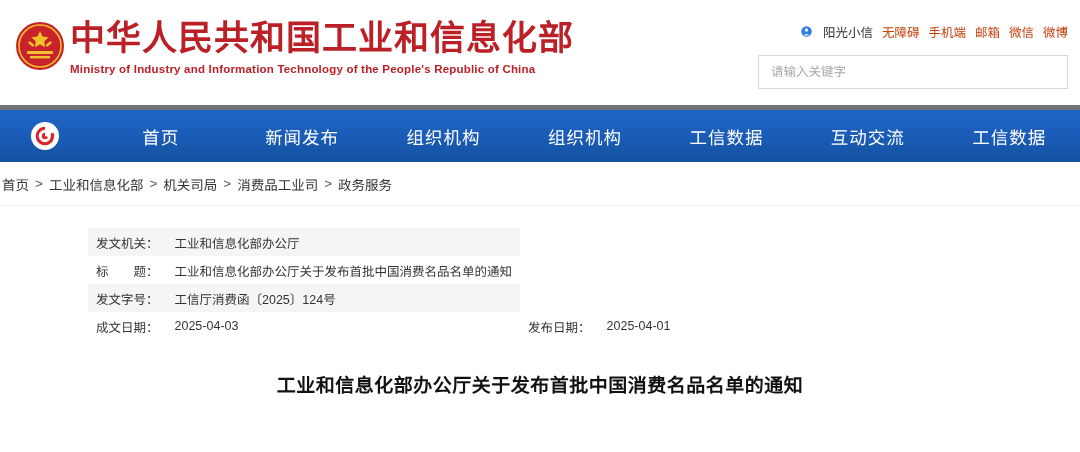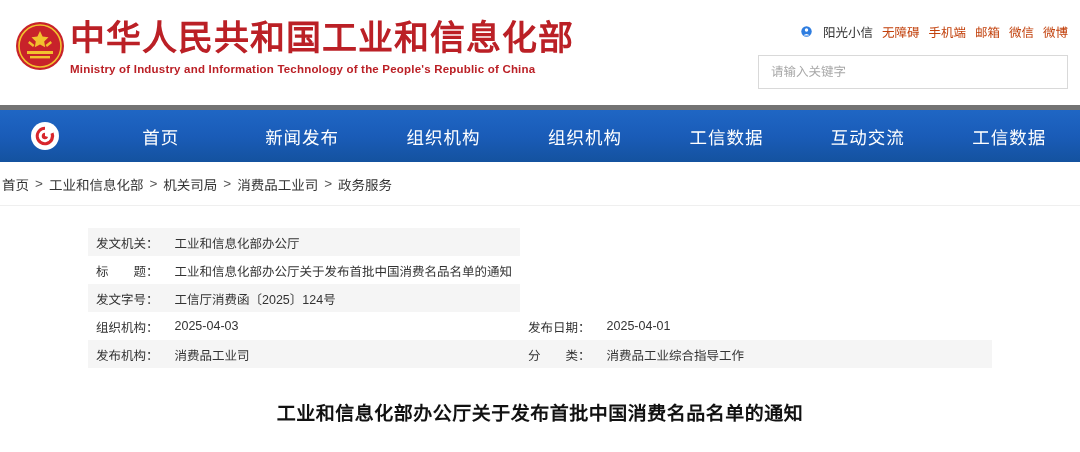--- a/index.html
+++ b/index.html
@@ -263,28 +263,22 @@
       </tr>
       <tr>
         <td class="meta-label">标　　题：</td>
         <td>工业和信息化部办公厅关于发布首批中国消费名品名单的通知</td>
       </tr>
       <tr class="alt">
         <td class="meta-label">发文字号：</td>
         <td>工信厅消费函〔2025〕124号</td>
       </tr>
       <tr>
-        <td class="meta-label">组织机构：</td>
+        <td class="meta-label">成文日期：</td>
         <td class="col-a">2025-04-03</td>
         <td class="meta-label">发布日期：</td>
         <td>2025-04-01</td>
       </tr>
-      <tr class="alt">
-        <td class="meta-label">发布机构：</td>
-        <td class="col-a">消费品工业司</td>
-        <td class="meta-label">分　　类：</td>
-        <td>消费品工业综合指导工作</td>
-      </tr>
     </tbody>
   </table>
 
   <div class="doc-title">工业和信息化部办公厅关于发布首批中国消费名品名单的通知</div>
 </div>
 
 </body></html>

